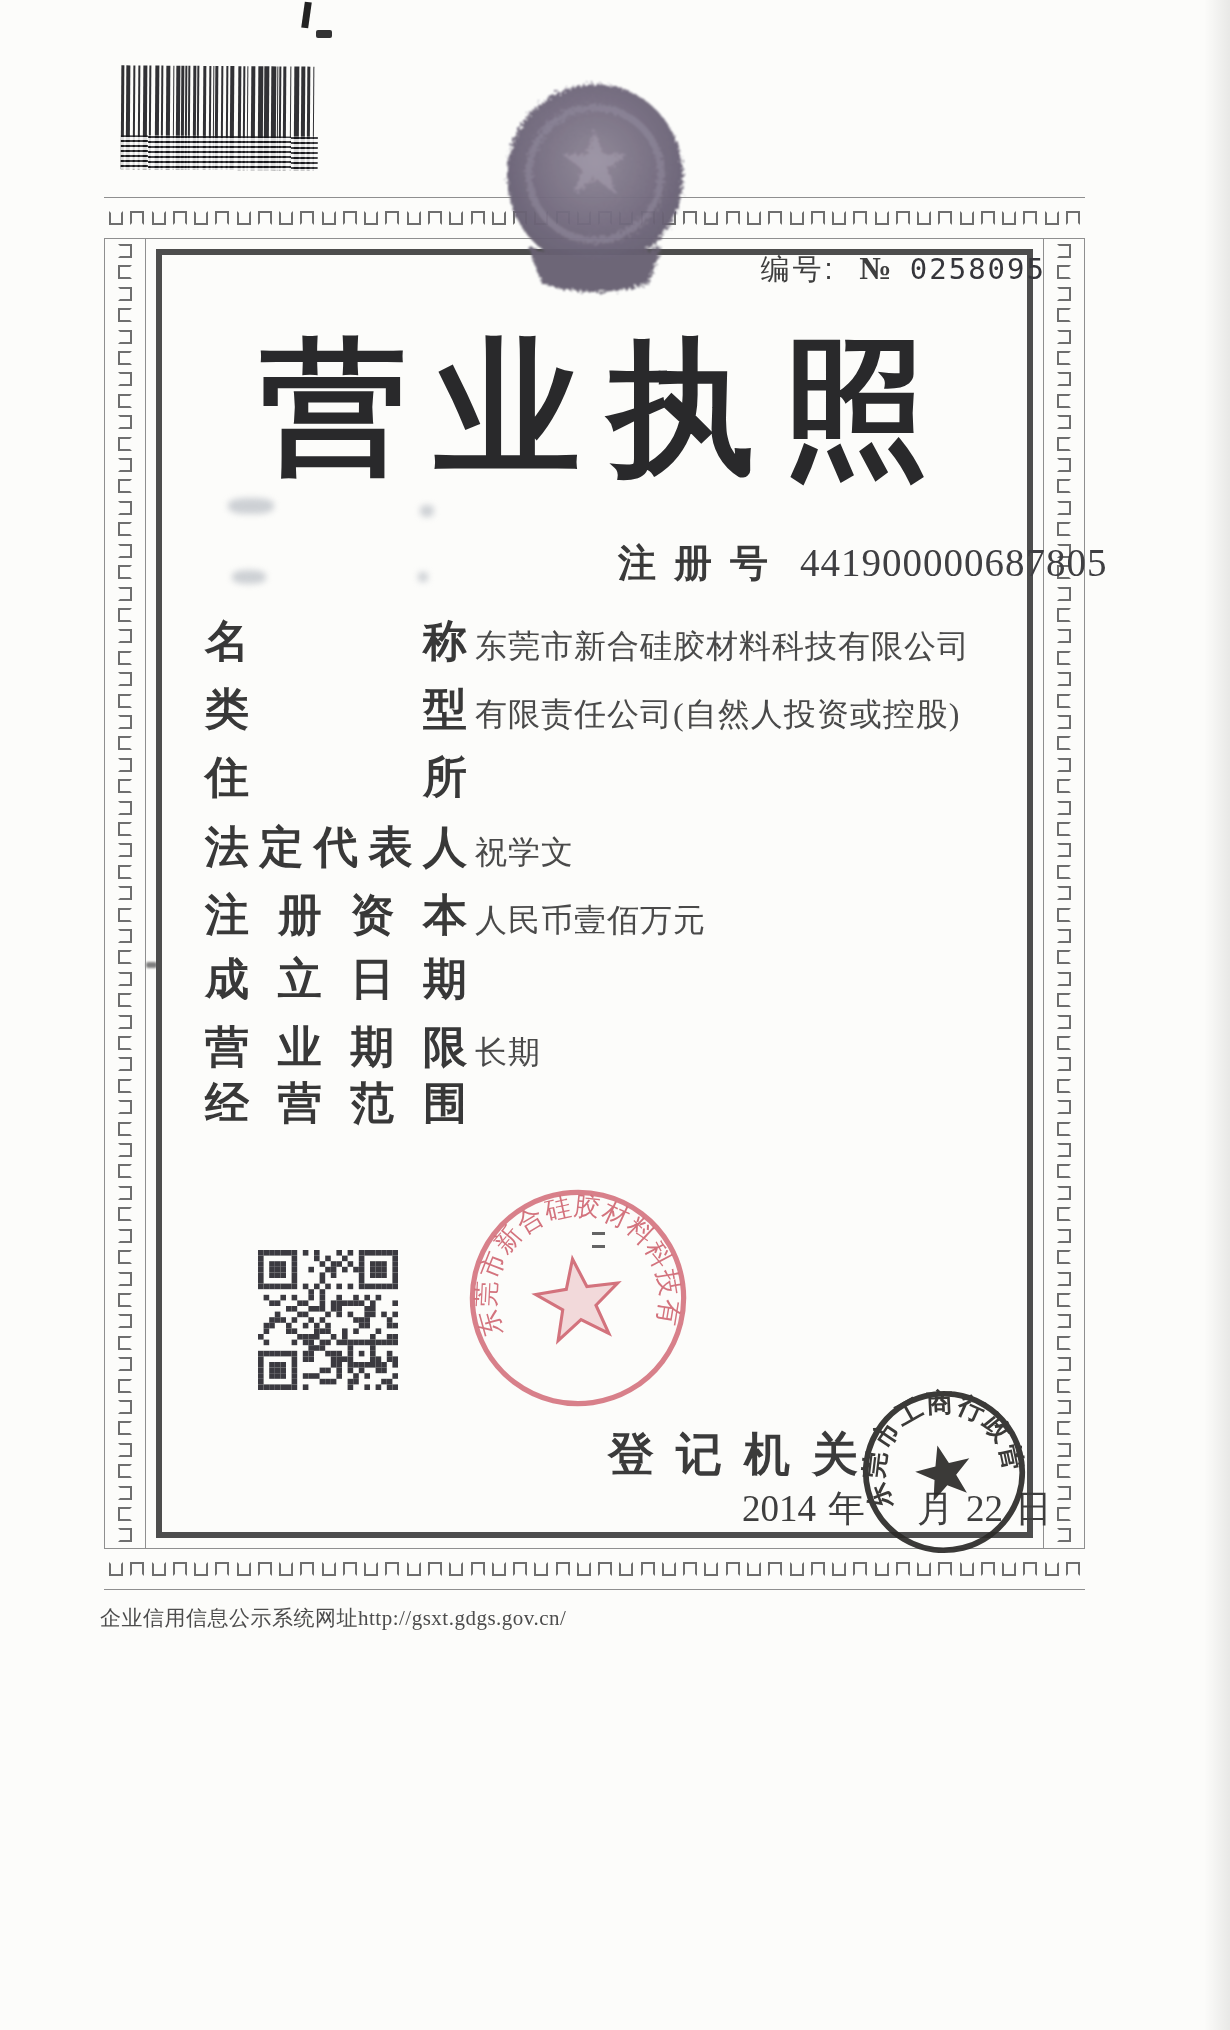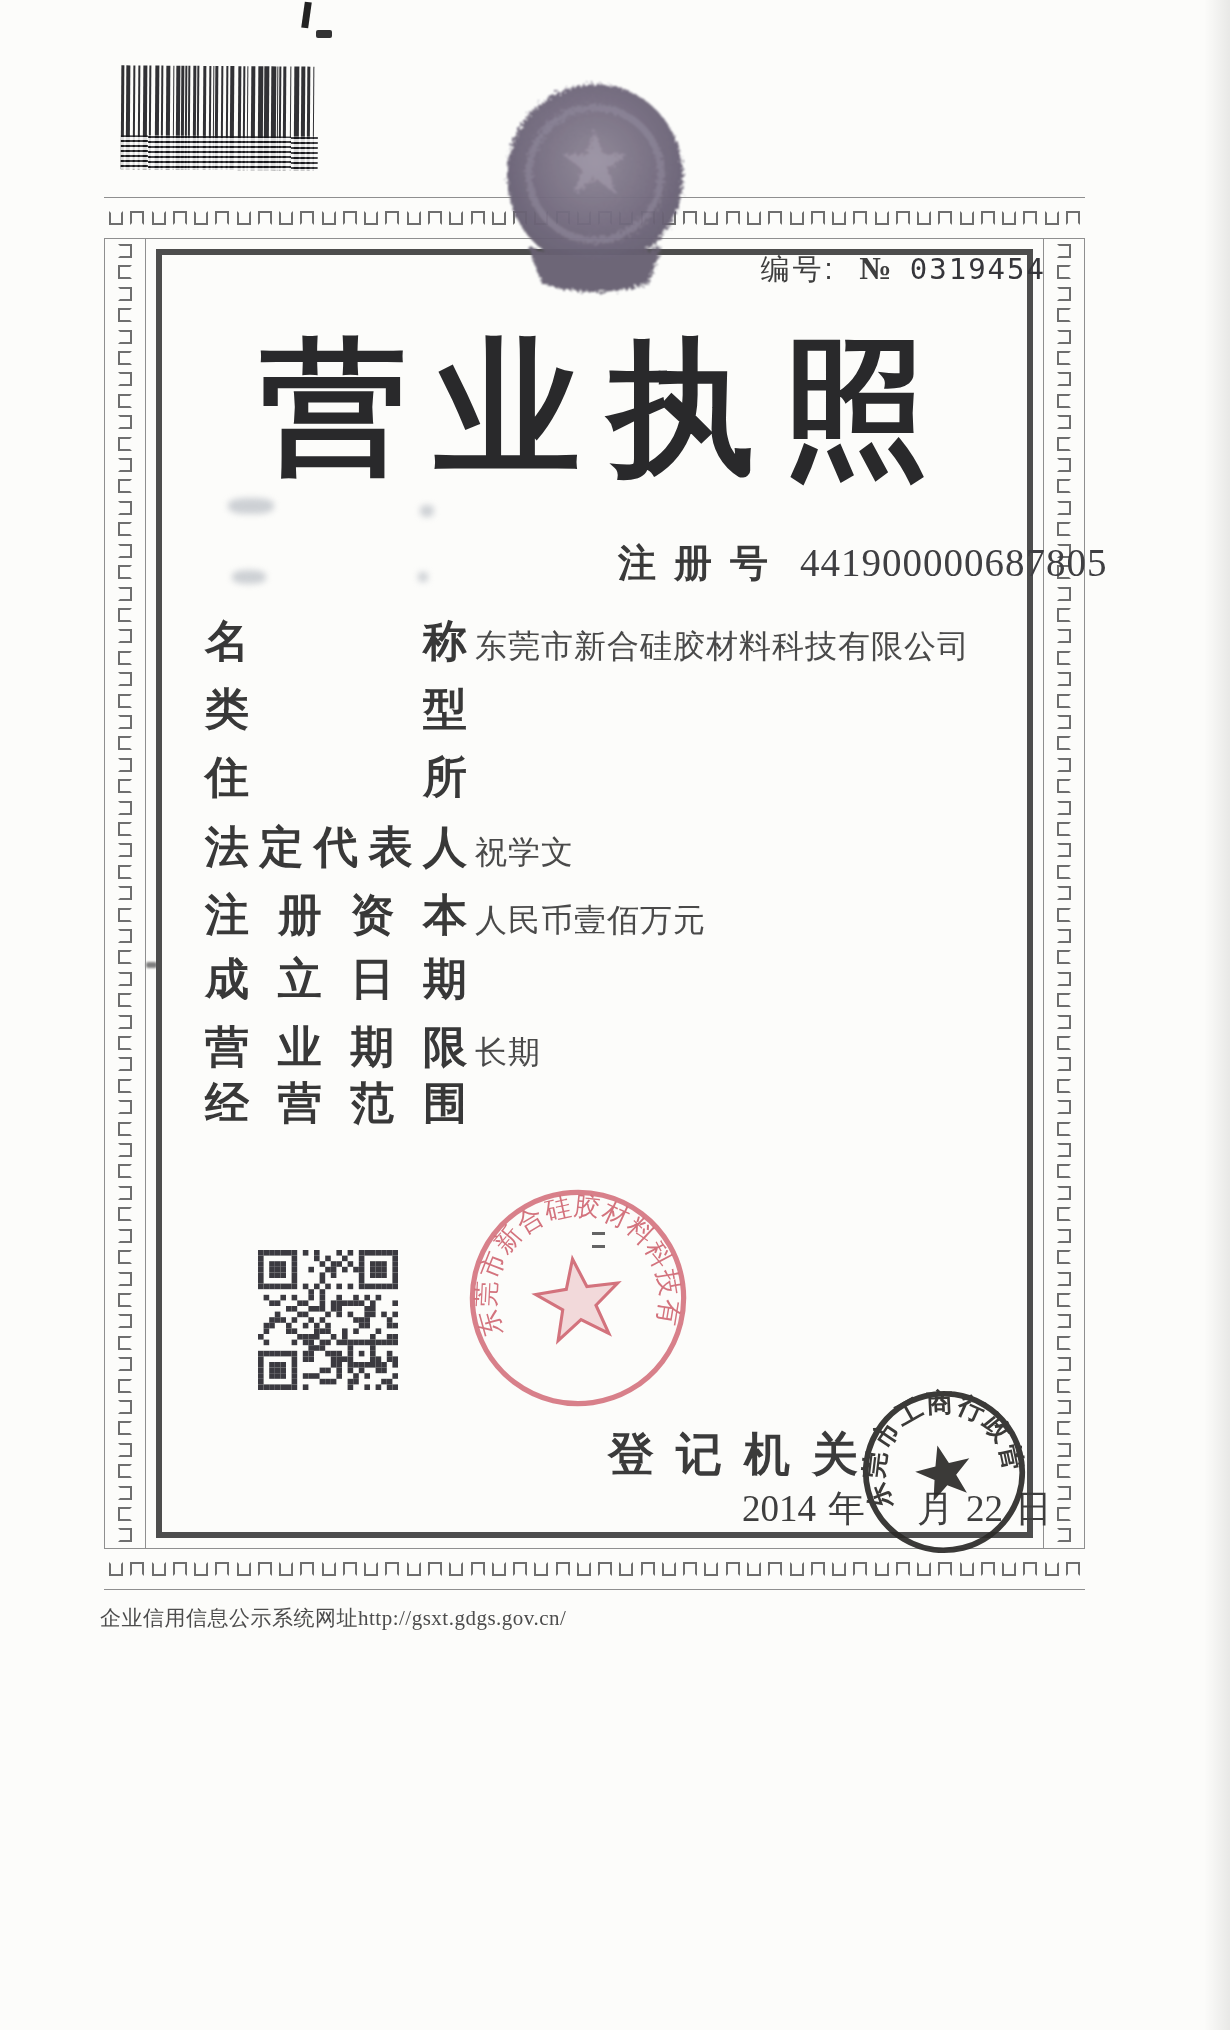--- a/index.html
+++ b/index.html
@@ -379,21 +379,21 @@
         <span class="m"></span>
         <span class="m"></span>
         <span class="m"></span>
       </div>
     <div class="inner-line"></div>
   </div>
 
   <div class="serial">
     <span class="lbl">编号:</span>
     <span class="nosym">№</span>
-    <span class="num">0319454</span>
+    <span class="num">0258095</span>
   </div>
 
   <div class="title-row">
       <span>营</span>
       <span>业</span>
       <span>执</span>
       <span>照</span>
     </div>
 
   <div class="regline">
@@ -410,20 +410,21 @@
         <span>名</span>
         <span>称</span>
       </div>
     <div class="val">东莞市新合硅胶材料科技有限公司</div>
   </div>
   <div class="row" style="top:686px">
     <div class="lab">
         <span>类</span>
         <span>型</span>
       </div>
+    <div class="val">有限责任公司(自然人投资或控股)</div>
   </div>
   <div class="row" style="top:754px">
     <div class="lab">
         <span>住</span>
         <span>所</span>
       </div>
   </div>
   <div class="row" style="top:824px">
     <div class="lab">
         <span>法</span>

